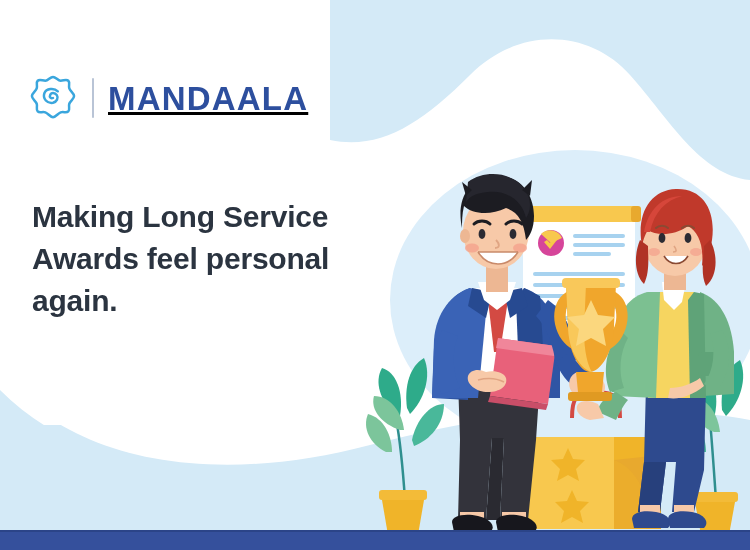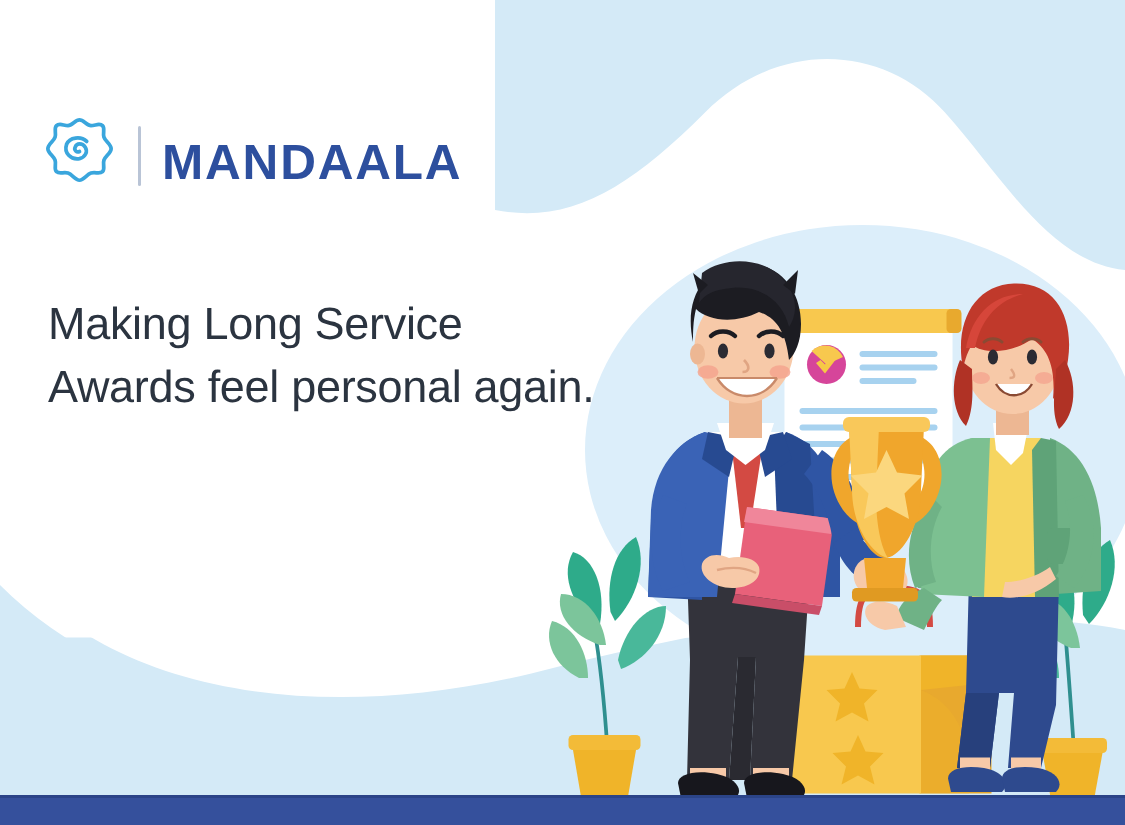--- a/index.html
+++ b/index.html
@@ -22,23 +22,24 @@
     top: 0; left: 0;
     width: 750px;
     height: 550px;
   }
   
   .brand {
     position: absolute;
     left: 30px;
     top: 72px;
     display: flex;
-    align-items: flex-end;
+    align-items: center;
     height: 52px;
     z-index: 6;
+    text-decoration: underline;
   }
   .brand-mark {
     width: 46px;
     height: 46px;
     display: block;
   }
   .brand-divider {
     width: 2px;
     height: 40px;
     background: #b9c4d6;
@@ -57,21 +58,21 @@
   
   .headline {
     position: absolute;
     left: 32px;
     top: 196px;
     width: 380px;
     z-index: 6;
     font-family: "Liberation Sans", sans-serif;
     font-size: 30px;
     line-height: 42px;
-    font-weight: 400;
+    font-weight: 700;
     color: #2b3440;
     letter-spacing: -0.2px;
   }
 </style>
 </head>
 <body>
 
 <div id="banner">
 
   <svg class="layer" viewBox="0 0 750 550" width="750" height="550" preserveAspectRatio="none">

